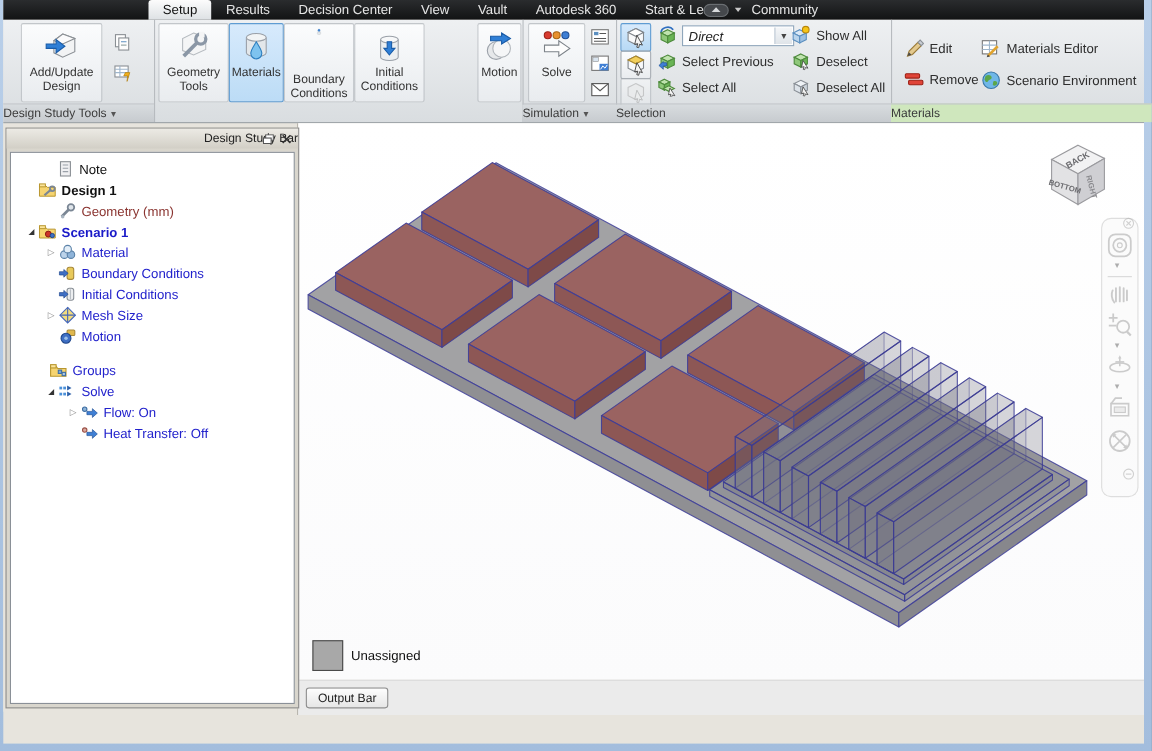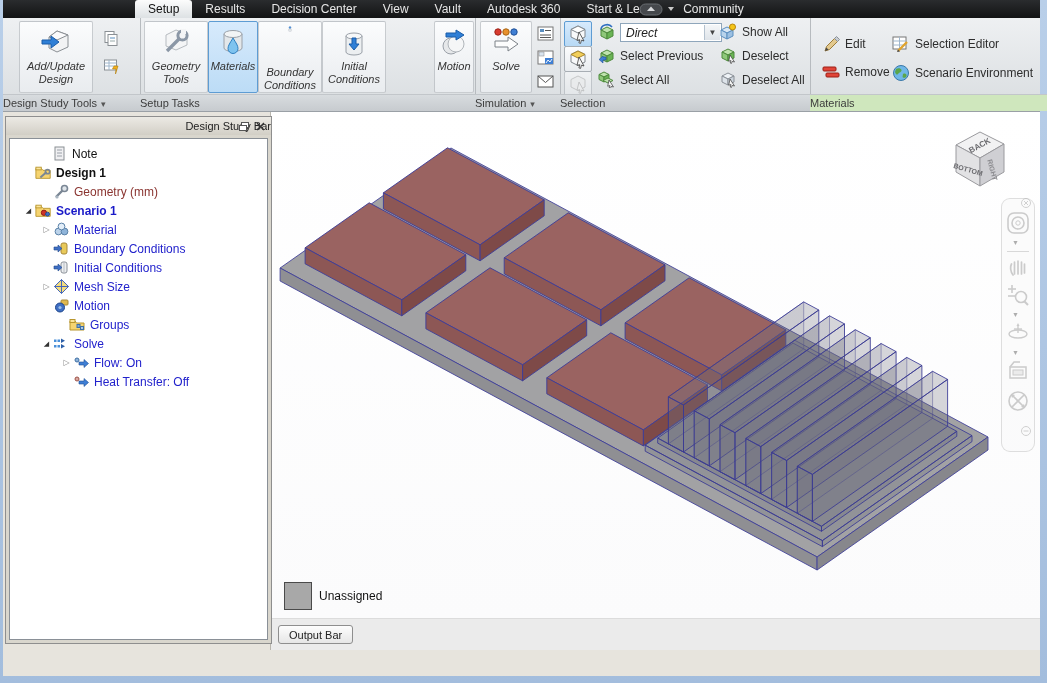--- a/index.html
+++ b/index.html
@@ -15,21 +15,21 @@
   .syncbox{position:absolute;left:636px;top:2px;width:46px;height:14px;display:flex;align-items:center;gap:4px;}
 
   
   .ribbon{position:absolute;left:0;right:0;top:18px;height:93px;background:linear-gradient(#eef0f2,#d9dde0);}
   .rgroup{position:absolute;top:0;bottom:0;border-right:1px solid #b7bbbf;}
   .gbody{position:absolute;left:0;right:0;top:0;height:77px;}
   .glabel{position:absolute;left:0;right:0;bottom:0;height:16px;background:linear-gradient(#d8dcdf,#c7cbcf);
           font-size:11px;color:#3c3c3c;text-align:left;line-height:16px;border-top:1px solid #c2c6ca;}
   .glabel .caret::after{content:"▾";margin-left:4px;font-size:9px;color:#555;}
   .rbtn{position:absolute;top:3px;height:70px;border:1px solid rgba(160,166,172,.55);border-radius:2px;
-        background:linear-gradient(#fbfcfd,#e9ecef);display:flex;flex-direction:column;align-items:center;cursor:default;font-style:italic;}
+        background:linear-gradient(#fbfcfd,#e9ecef);display:flex;flex-direction:column;align-items:center;cursor:default;}
   .rbtn.active{background:linear-gradient(#d7eafc,#bcdcf6);border:1px solid #5e9cd3;}
   .bic{margin-top:4px;}
   .blbl{font-size:11px;color:#333;text-align:center;line-height:13px;margin-top:2px;}
   .sbtn{position:absolute;width:22px;height:22px;display:flex;align-items:center;justify-content:center;border:1px solid transparent;border-radius:2px;}
   .selmode{position:absolute;width:26px;height:24px;display:flex;align-items:center;justify-content:center;border:1px solid #a8aeb4;border-radius:2px;background:linear-gradient(#fbfcfd,#e9ecef);}
   .selmode.active{background:linear-gradient(#d7eafc,#b7d9f5);border-color:#5e9cd3;}
   .selmode.disabled{opacity:.55;}
   .selitem{position:absolute;display:flex;align-items:center;gap:5px;font-size:12px;color:#2d2d2d;cursor:default;}
   .dropdown{position:absolute;width:102px;height:19px;background:#fff;border:1px solid #8fa6bb;display:flex;align-items:center;font-size:12px;color:#222;padding-left:5px;box-sizing:border-box;font-style:italic;}
   .dropdown .dcaret{position:absolute;right:1px;top:1px;bottom:1px;width:15px;background:linear-gradient(#f4f6f8,#dfe4e9);border-left:1px solid #b5c2cf;display:flex;align-items:center;justify-content:center;font-size:8px;color:#444;}
@@ -183,21 +183,20 @@
             <circle cx="13" cy="20" r="8" fill="#e6e8ea" stroke="#9aa0a8"></circle>
             <circle cx="18" cy="18" r="8" fill="#f5f6f7" stroke="#b0b5ba"></circle>
             <polygon points="8,7 18,7 18,4 26,9 18,14 18,11 8,11" fill="#2f7fd6" stroke="#1a5ca8"></polygon>
           </svg>
           <div class="blbl">
             <div>Motion</div>
             <div></div>
           </div>
         </div>
       </div>
-      <div class="glabel"><span>Setup Tasks</span></div>
     </div>
 
     <div class="rgroup" style="left:472px;width:85px;">
       <div class="gbody">
         <div class="rbtn" style="left:5px;width:50px;">
           <svg class="bic" width="32" height="32" viewBox="0 0 32 32">
             <circle cx="8" cy="6" r="3.2" fill="#d83b2f" stroke="#9c2218"></circle>
             <circle cx="16" cy="6" r="3.2" fill="#e8912d" stroke="#a86414"></circle>
             <circle cx="24" cy="6" r="3.2" fill="#3f7fd4" stroke="#1f4f96"></circle>
             <polygon points="5,15 18,15 18,11 28,18 18,25 18,21 5,21" fill="#fdfdfd" stroke="#7c8288"></polygon>
@@ -338,21 +337,21 @@
         </span>
         <span class="selitem" style="left:82px;top:17px;">
           <svg width="18" height="18" viewBox="0 0 18 18">
             <rect x="1" y="2" width="13" height="12" fill="#fff" stroke="#777"></rect>
             <line x1="1" y1="6" x2="14" y2="6" stroke="#9fb6cc"></line>
             <line x1="1" y1="10" x2="14" y2="10" stroke="#9fb6cc"></line>
             <line x1="7.5" y1="2" x2="7.5" y2="14" stroke="#9fb6cc"></line>
             <line x1="6" y1="16" x2="15" y2="7" stroke="#e0a32e" stroke-width="2.4"></line>
             <polygon points="5,17 6,14.6 8,16.4" fill="#4a4a4a"></polygon>
           </svg>
-          <span>Selection Editor</span>
+          <span>Materials Editor</span>
         </span>
         <span class="selitem" style="left:82px;top:46px;">
           <svg width="18" height="18" viewBox="0 0 18 18">
             <circle cx="9" cy="9" r="7.5" fill="#6fb7e8" stroke="#3a78a8"></circle>
             <path d="M4 5 C6 3.5 9 4 9.5 6 C10 8 7 8.5 6 10 C5 11.5 3.5 10 3 8 Z" fill="#5ba64a"></path>
             <path d="M11 10 C13 9 15 10 14.5 12 C14 14 11.5 14.5 10.5 13 Z" fill="#5ba64a"></path>
           </svg>
           <span>Scenario Environment</span>
         </span>
       </div>
@@ -592,21 +591,21 @@
         <div class="trow" style="padding-left:30px;">
           <span class="exp"></span>
           <svg class="ticon" width="17" height="17" viewBox="0 0 17 17">
             <rect x="8" y="3" width="7" height="5" rx="1" fill="#e0b84e" stroke="#a8893a"></rect>
             <circle cx="7" cy="10.5" r="4.5" fill="#3f6fc4" stroke="#1f478c"></circle>
             <circle cx="7" cy="10.5" r="1.6" fill="#9cc0e8"></circle>
           </svg>
           <span class="tlbl c-blue">Motion</span>
         </div>
 
-        <div class="trow" style="padding-left:46px;">
+        <div class="trow" style="padding-left:22px;margin-top:12px;">
           <span class="exp"></span>
           <svg class="ticon" width="17" height="17" viewBox="0 0 17 17">
             <polygon points="1,5 6,5 7.5,7 15,7 15,14 1,14" fill="#f6d470" stroke="#b8962e"></polygon>
             <rect x="1" y="3.5" width="5" height="3" fill="#fbe49a" stroke="#b8962e"></rect>
             <rect x="8" y="8.5" width="3" height="3" fill="#7aa7d8" stroke="#3f6fa4"></rect>
             <rect x="11.5" y="10.5" width="3" height="3" fill="#a8c8e8" stroke="#3f6fa4"></rect>
           </svg>
           <span class="tlbl c-blue">Groups</span>
         </div>
 

